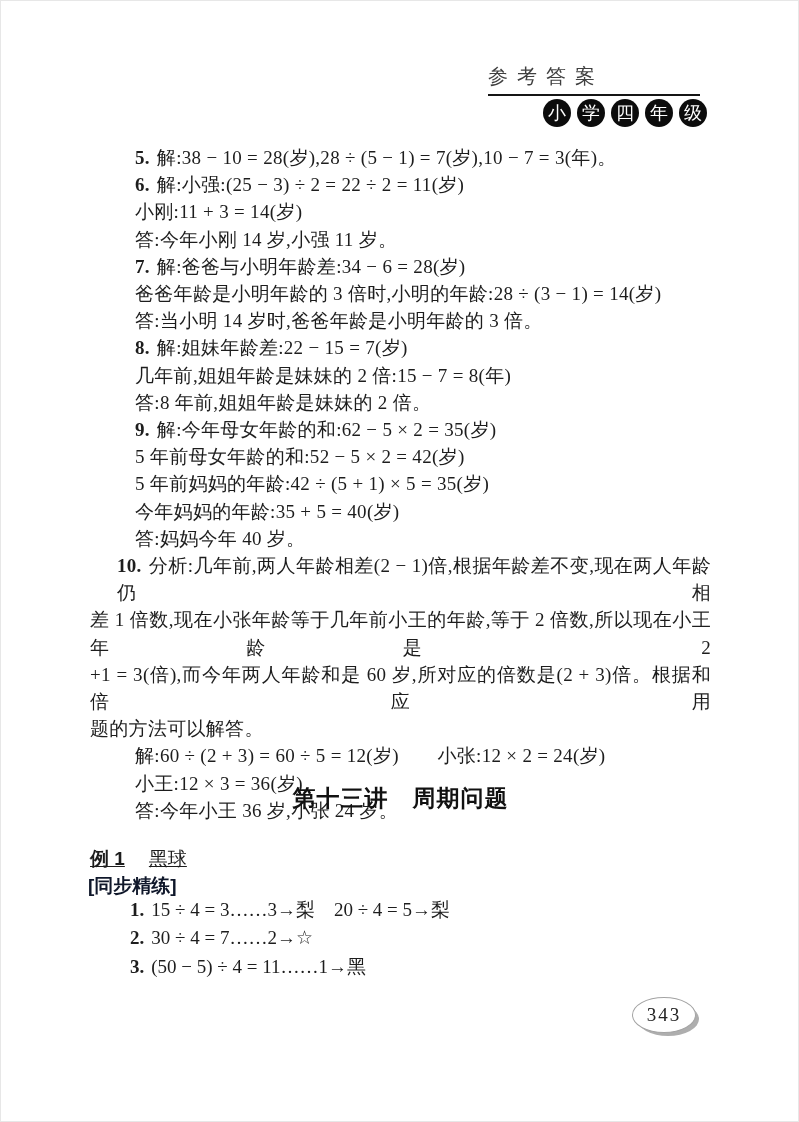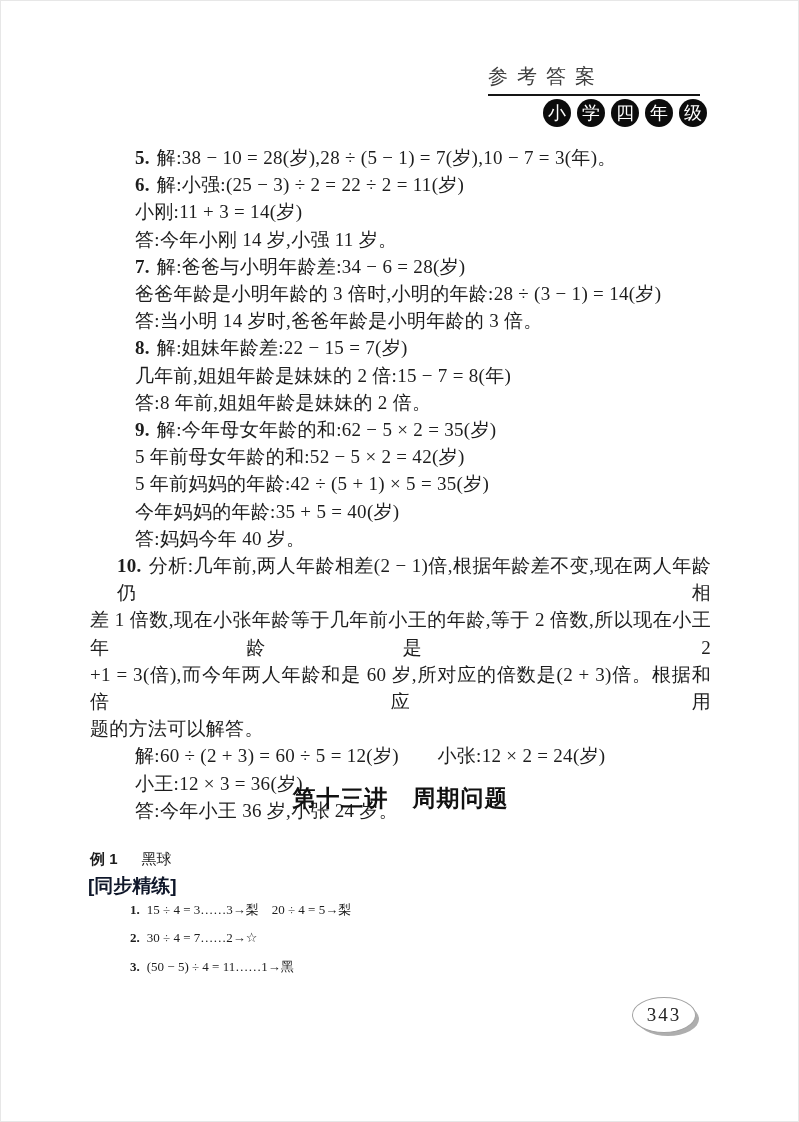--- a/index.html
+++ b/index.html
@@ -29,29 +29,29 @@
   .line.first10{padding-left:27px;}
   .line.just{white-space:normal;text-align:justify;text-align-last:justify;}
   .line .n{font-weight:bold;margin-right:7px;}
   .line .n:empty{display:none;}
   
   .sec-heading{
     position:absolute;left:90px;top:783px;width:621px;text-align:center;
     font-family:Liberation Sans, sans-serif;
     font-weight:bold;font-size:23px;color:#111;letter-spacing:1px;
   }
-  .example{position:absolute;left:90px;top:845px;font-size:15px;line-height:28px;}
+  .example{position:absolute;left:90px;top:845px;font-size:19px;line-height:28px;text-decoration:underline;}
   .example .lbl{
     font-family:"Liberation Sans","DejaVu Sans",sans-serif;font-weight:bold;margin-right:24px;
   }
   .practice{
     position:absolute;left:88px;top:872px;font-size:19px;line-height:28px;
     font-family:"Liberation Sans","DejaVu Sans",sans-serif;font-weight:bold;color:#0f172a;
   }
-  .items{position:absolute;left:90px;top:896px;width:621px;font-size:13px;line-height:28.4px;}
+  .items{position:absolute;left:90px;top:896px;width:621px;font-size:19px;line-height:28.4px;}
   .items .line{padding-left:40px;}
   
   .pagenum-badge{
     position:absolute;left:632px;top:997px;width:62px;height:34px;background:#fff;
     border:1px solid #a3a3a3;border-radius:50%;
     box-shadow:4px 4px 0 -1px #aeaeae;
     display:flex;align-items:center;justify-content:center;
   }
   .pagenum-badge span{font-size:19px;letter-spacing:2px;color:#222;}
 </style>

